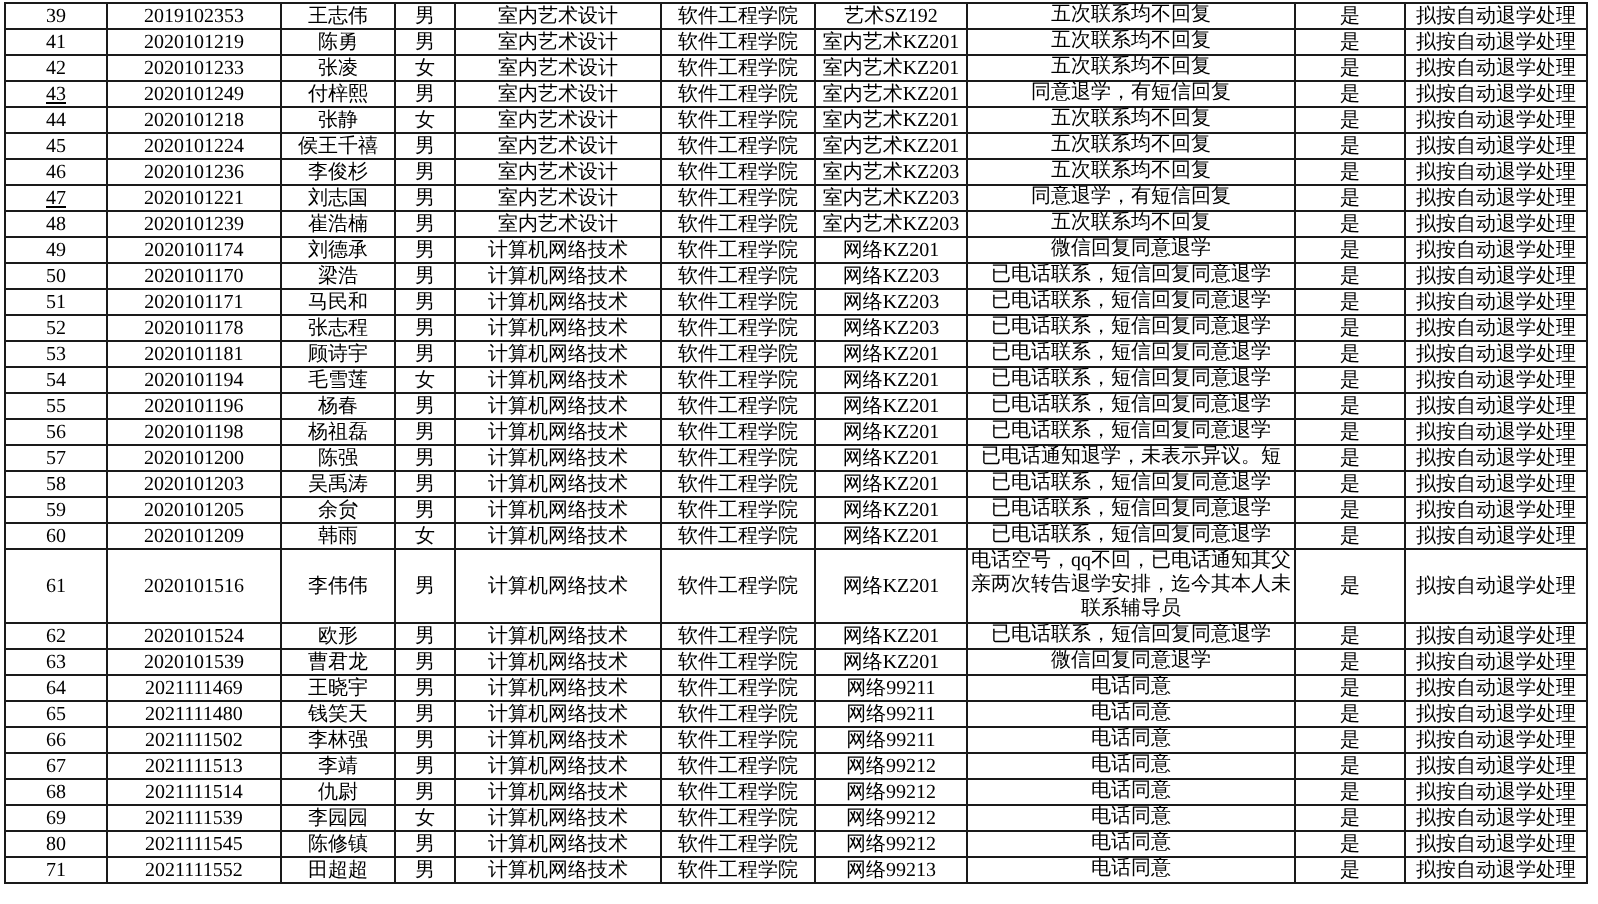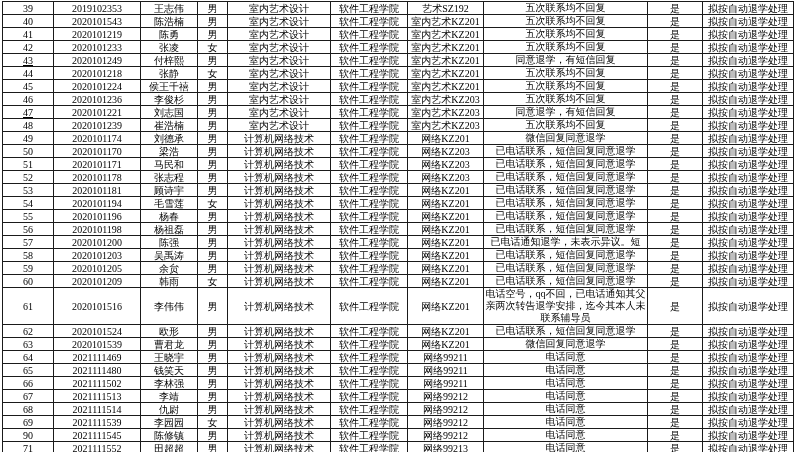--- a/index.html
+++ b/index.html
@@ -63,32 +63,20 @@
           <td style="border-color: rgb(26, 26, 26);">王志伟</td>
           <td style="border-color: rgb(26, 26, 26);">男</td>
           <td style="border-color: rgb(26, 26, 26);">室内艺术设计</td>
           <td style="border-color: rgb(26, 26, 26);">软件工程学院</td>
           <td style="border-color: rgb(26, 26, 26);">艺术SZ192</td>
           <td class="col-contact" style="border-color: rgb(26, 26, 26);">五次联系均不回复</td>
           <td style="border-color: rgb(26, 26, 26);">是</td>
           <td style="border-color: rgb(26, 26, 26);">拟按自动退学处理</td>
         </tr>
         <tr>
-          <td style="border-color: rgb(26, 26, 26);">40</td>
-          <td style="border-color: rgb(26, 26, 26);">2020101543</td>
-          <td style="border-color: rgb(26, 26, 26);">陈浩楠</td>
-          <td style="border-color: rgb(26, 26, 26);">男</td>
-          <td style="border-color: rgb(26, 26, 26);">室内艺术设计</td>
-          <td style="border-color: rgb(26, 26, 26);">软件工程学院</td>
-          <td style="border-color: rgb(26, 26, 26);">室内艺术KZ201</td>
-          <td class="col-contact" style="border-color: rgb(26, 26, 26);">五次联系均不回复</td>
-          <td style="border-color: rgb(26, 26, 26);">是</td>
-          <td style="border-color: rgb(26, 26, 26);">拟按自动退学处理</td>
-        </tr>
-        <tr>
           <td style="border-color: rgb(26, 26, 26);">41</td>
           <td style="border-color: rgb(26, 26, 26);">2020101219</td>
           <td style="border-color: rgb(26, 26, 26);">陈勇</td>
           <td style="border-color: rgb(26, 26, 26);">男</td>
           <td style="border-color: rgb(26, 26, 26);">室内艺术设计</td>
           <td style="border-color: rgb(26, 26, 26);">软件工程学院</td>
           <td style="border-color: rgb(26, 26, 26);">室内艺术KZ201</td>
           <td class="col-contact" style="border-color: rgb(26, 26, 26);">五次联系均不回复</td>
           <td style="border-color: rgb(26, 26, 26);">是</td>
           <td style="border-color: rgb(26, 26, 26);">拟按自动退学处理</td>
@@ -423,21 +411,21 @@
           <td style="border-color: rgb(26, 26, 26);">李园园</td>
           <td style="border-color: rgb(26, 26, 26);">女</td>
           <td style="border-color: rgb(26, 26, 26);">计算机网络技术</td>
           <td style="border-color: rgb(26, 26, 26);">软件工程学院</td>
           <td style="border-color: rgb(26, 26, 26);">网络99212</td>
           <td class="col-contact" style="border-color: rgb(26, 26, 26);">电话同意</td>
           <td style="border-color: rgb(26, 26, 26);">是</td>
           <td style="border-color: rgb(26, 26, 26);">拟按自动退学处理</td>
         </tr>
         <tr>
-          <td style="border-color: rgb(26, 26, 26);">90</td>
+          <td style="border-color: rgb(26, 26, 26);">80</td>
           <td style="border-color: rgb(26, 26, 26);">2021111545</td>
           <td style="border-color: rgb(26, 26, 26);">陈修镇</td>
           <td style="border-color: rgb(26, 26, 26);">男</td>
           <td style="border-color: rgb(26, 26, 26);">计算机网络技术</td>
           <td style="border-color: rgb(26, 26, 26);">软件工程学院</td>
           <td style="border-color: rgb(26, 26, 26);">网络99212</td>
           <td class="col-contact" style="border-color: rgb(26, 26, 26);">电话同意</td>
           <td style="border-color: rgb(26, 26, 26);">是</td>
           <td style="border-color: rgb(26, 26, 26);">拟按自动退学处理</td>
         </tr>

